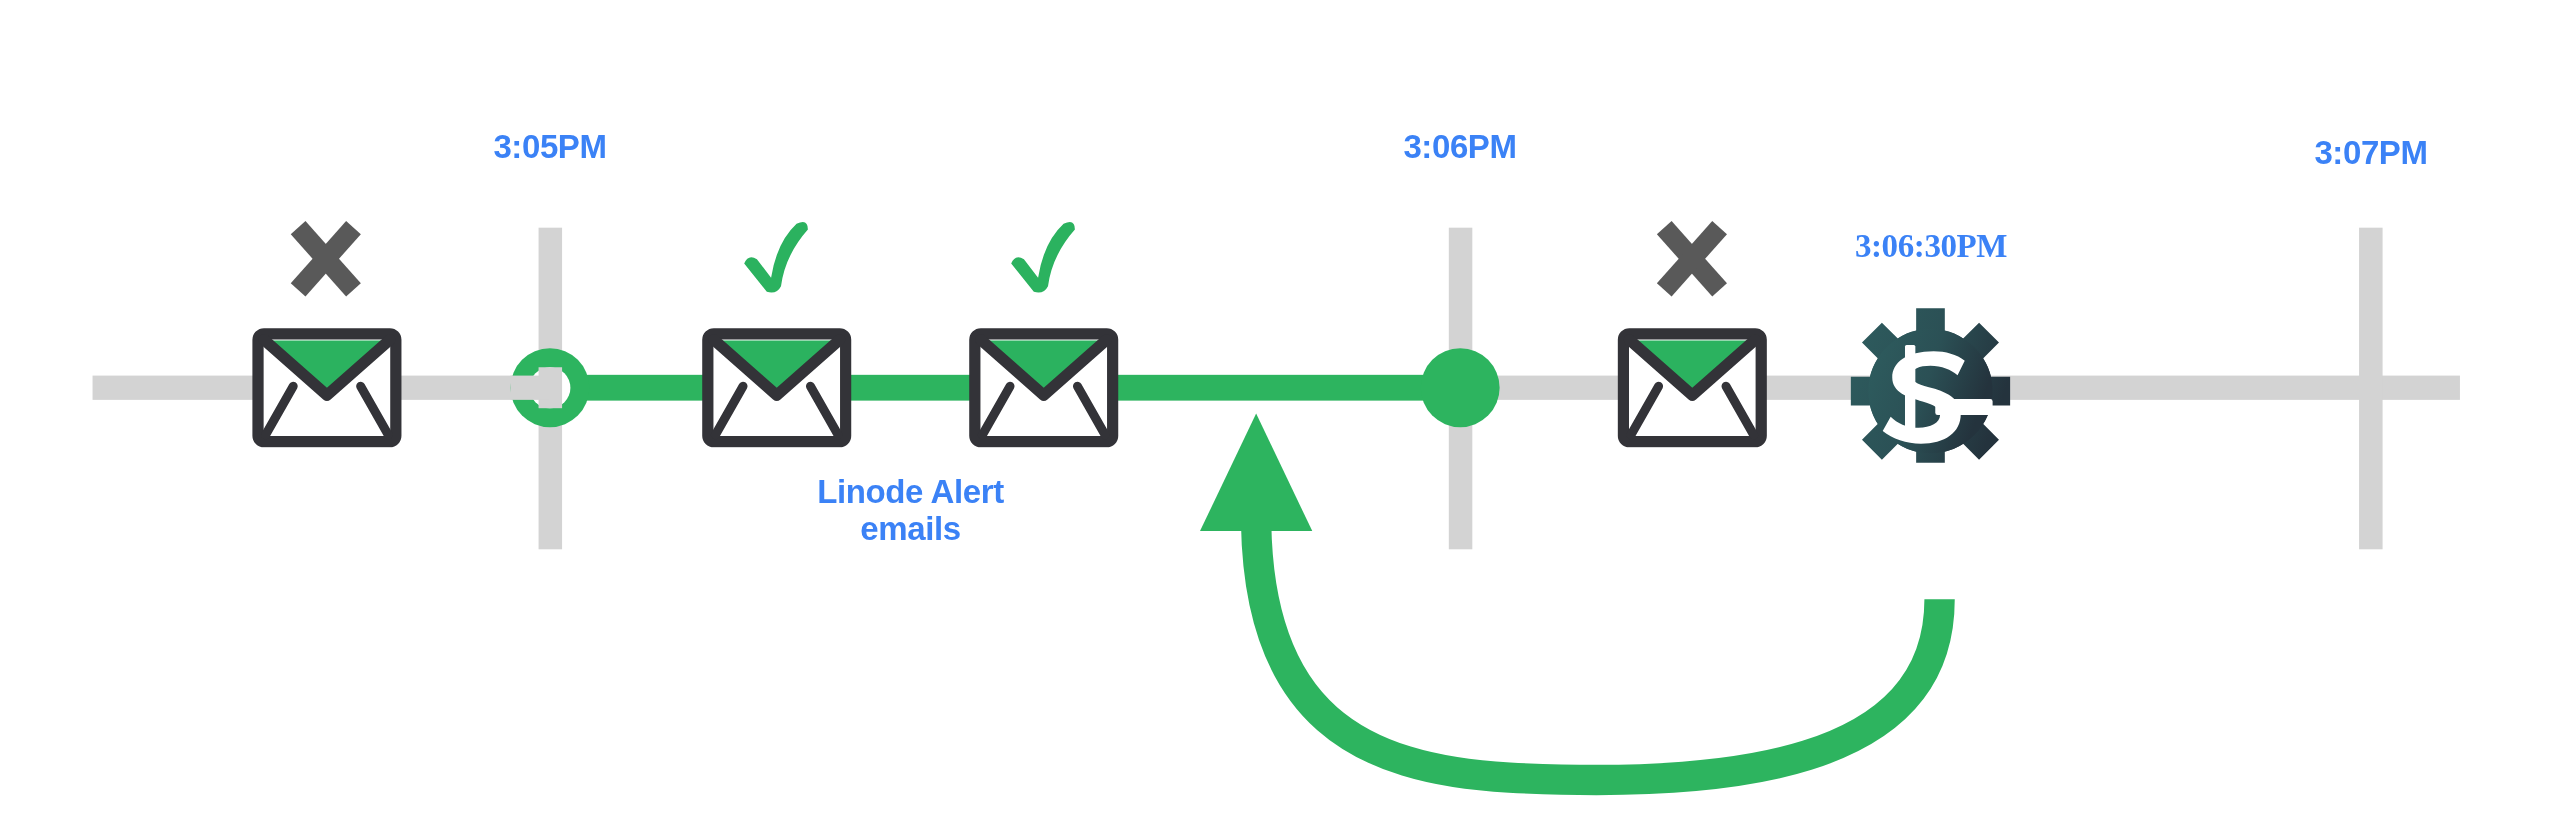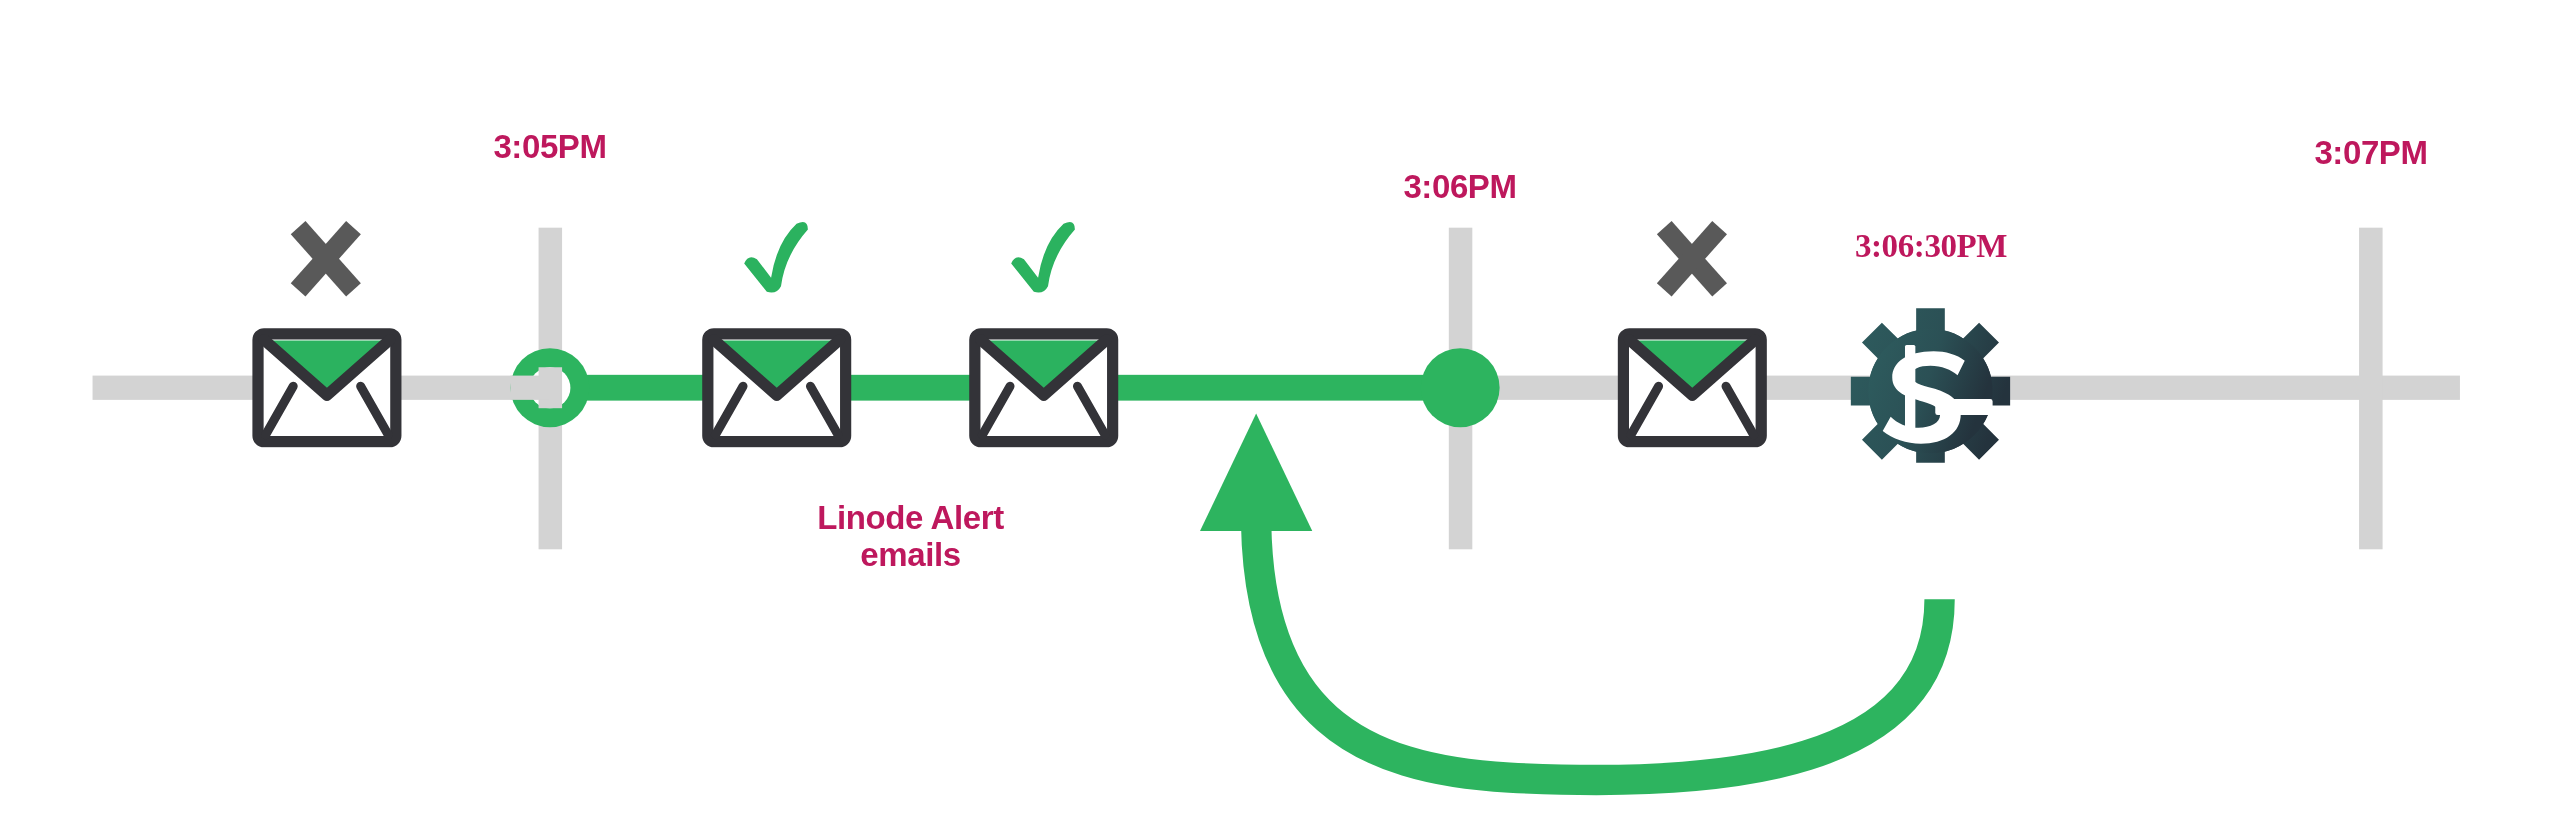--- a/index.html
+++ b/index.html
@@ -23,21 +23,21 @@
     position: absolute;
     top: 0;
     left: 0;
     width: 2576px;
     height: 824px;
   }
   .tick-label,
   .node-label,
   .event-time {
     position: absolute;
-    color: #be185d;
+    color: #3b82f6;
     font-weight: bold;
     font-family: "Liberation Sans", sans-serif;
     white-space: pre;
     text-align: center;
     line-height: 1.12;
     letter-spacing: -0.4px;
   }
   .tick-label { font-size: 33px; }
   .event-time { font-size: 33px; }
   .node-label { font-size: 33px; }
@@ -137,24 +137,24 @@
     <g stroke="#595959" stroke-width="26" stroke-linecap="butt">
       <line x1="2194" y1="300" x2="2267" y2="382"></line>
       <line x1="2267" y1="300" x2="2194" y2="382"></line>
     </g>
 
     <use href="#gearDollar" x="2440" y="400" width="210" height="210"></use>
   </svg>
 
   <div class="tick-label" style="left:436px; top:129px; width:228px;">3:05PM</div>
 
-  <div class="tick-label" style="left:1346px; top:129px; width:228px;margin-top:40px;">3:06PM</div>
+  <div class="tick-label" style="left:1346px; top:129px; width:228px;">3:06PM</div>
 
   <div class="tick-label" style="left:2257px; top:135px; width:228px;">3:07PM</div>
 
-  <div class="node-label" style="left:774px; top:500px; width:273px;">Linode Alert
+  <div class="node-label" style="left:774px; top:474px; width:273px;">Linode Alert
 emails</div>
 
   <div class="event-time" style="left:1817px; top:228px; width:228px;font-family:Liberation Serif, serif;">3:06:30PM</div>
 
 
 </div>
 
 
 </body></html>

